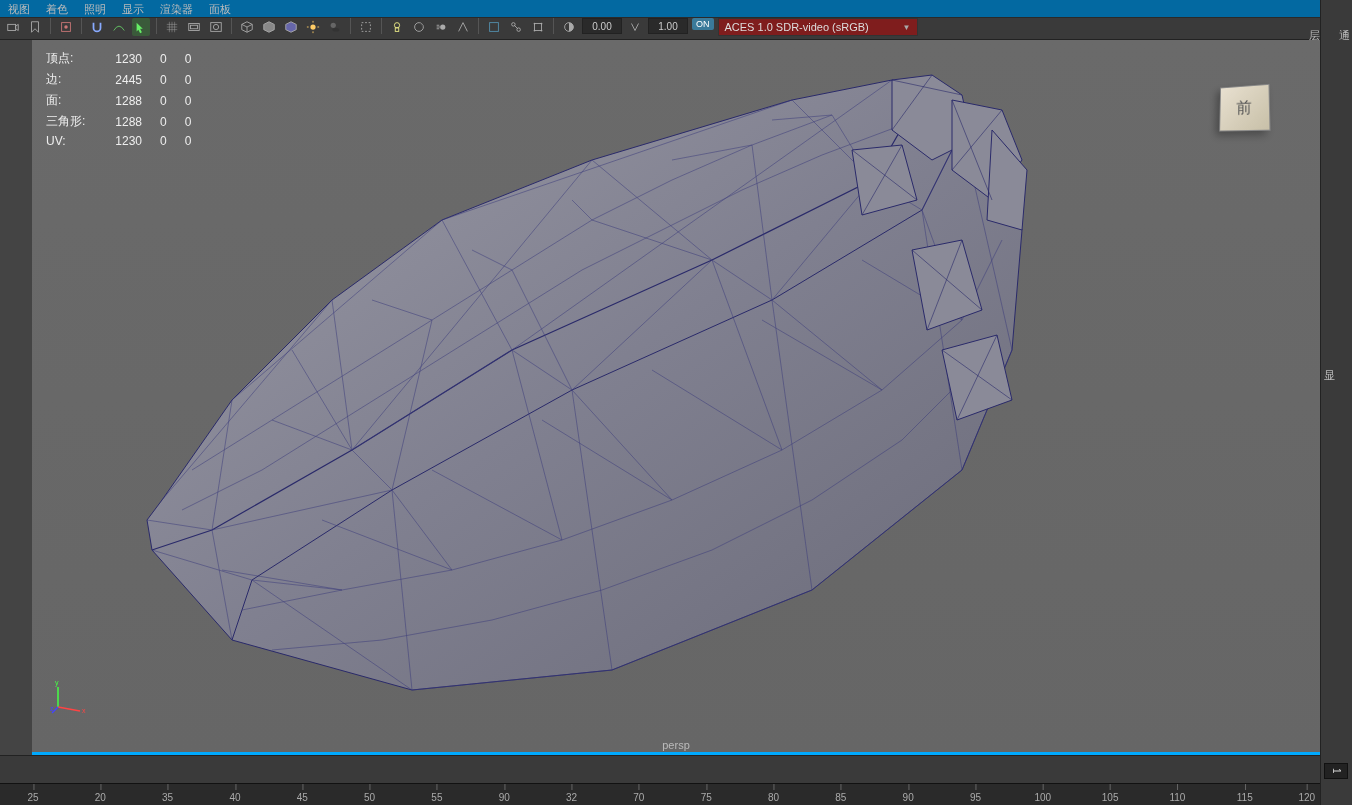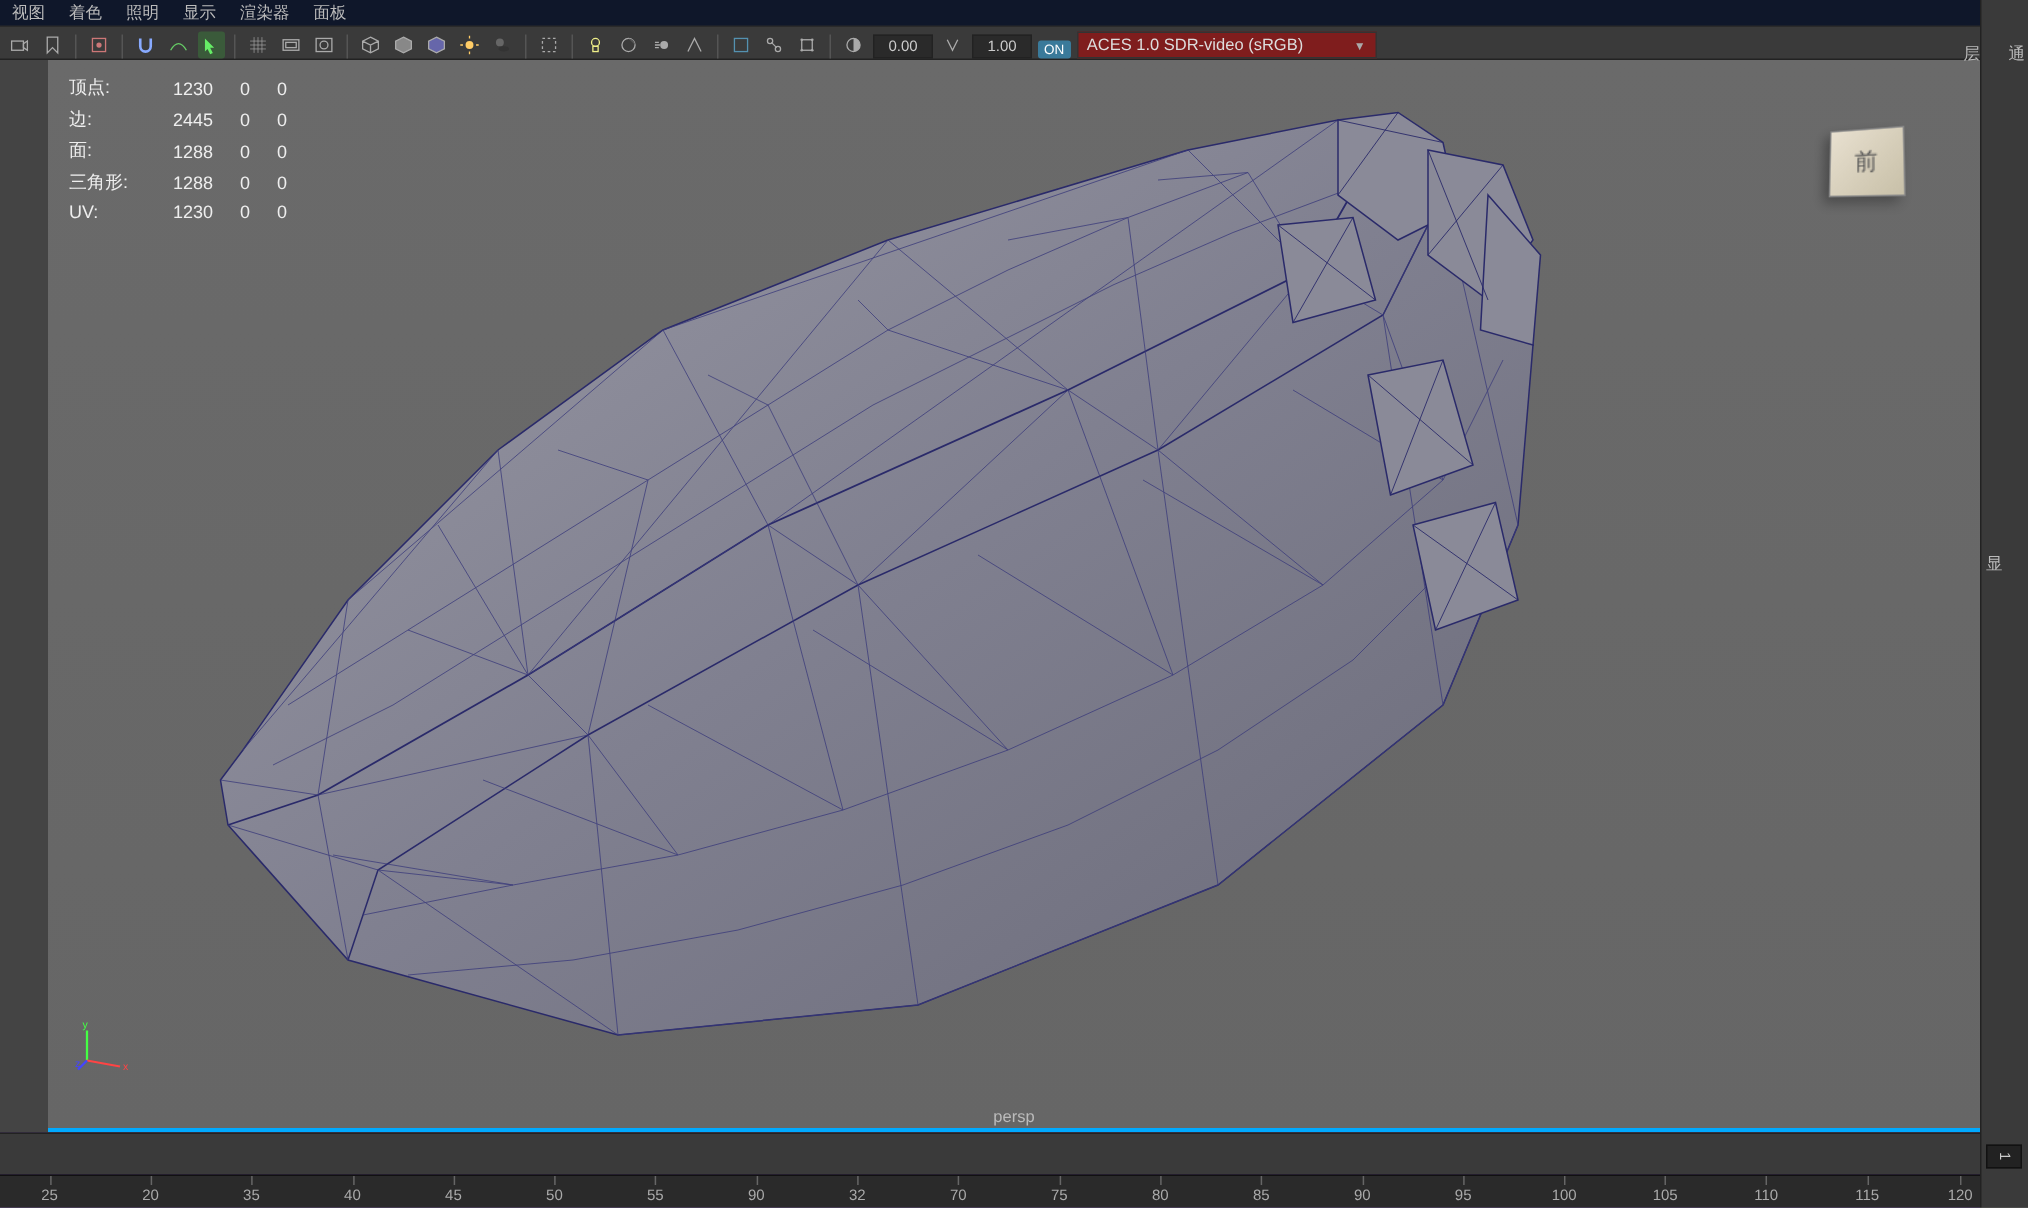--- a/index.html
+++ b/index.html
@@ -8,34 +8,34 @@
   height: 805px;
   background: #444444;
   font-family: "Microsoft YaHei", Arial, sans-serif;
   font-size: 11px;
   color: #cccccc;
   overflow: hidden;
   position: relative;
 }
 .menubar {
   height: 18px;
-  background: #0f172a;
-  display: flex;
-  align-items: center;
+  background: #0369a1;
+  display: flex;
+  align-items: flex-end;
   padding-left: 8px;
   gap: 16px;
   border-bottom: 1px solid #2a2a2a;
 }
 .menubar span { color: #bbb; cursor: pointer; }
 .toolbar {
   height: 22px;
   background: #3a3a3a;
   border-bottom: 1px solid #222;
   display: flex;
-  align-items: flex-end;
+  align-items: flex-start;
   padding: 0 4px;
   gap: 4px;
 }
 .tool-icon {
   width: 18px;
   height: 18px;
   display: flex;
   align-items: center;
   justify-content: center;
   cursor: pointer;

